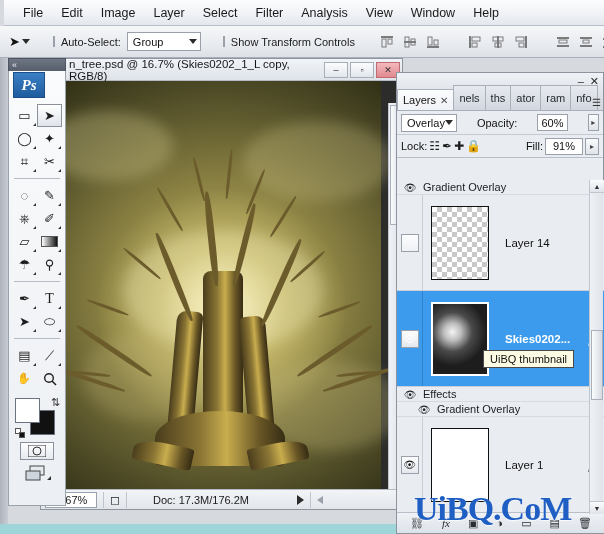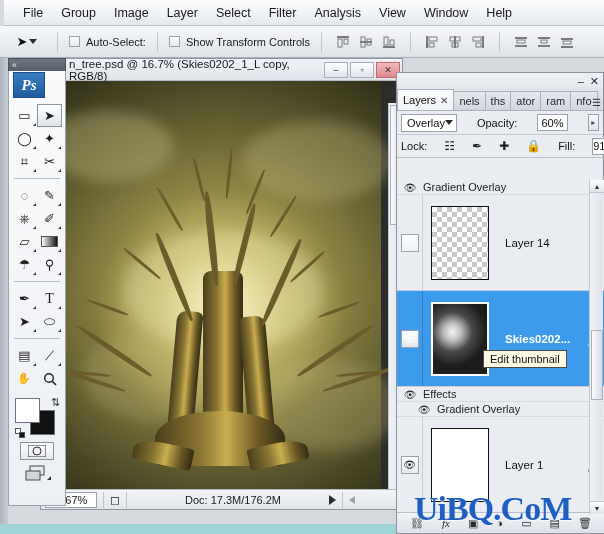--- a/index.html
+++ b/index.html
@@ -124,36 +124,36 @@
   
   #panel {
     position:absolute; left:396px; top:72px; width:208px; height:462px;
     background:#e9ecf0; border:1px solid #8d949e; z-index:40;
   }
   #panel-top { height:16px; background:linear-gradient(#eff2f6,#e2e6ec);
     display:flex; justify-content:flex-end; align-items:center; padding-right:4px; gap:6px; }
   .ptbtn { font-size:11px; color:#2b2b2b; line-height:10px; }
   #tabs { height:22px; display:flex; align-items:flex-end; background:linear-gradient(#e2e6ec,#d3d8e0);
           border-bottom:1px solid #a9b0ba; position:relative; }
-  .tab { height:19px; display:flex; align-items:center; gap:4px; padding:0 5px;
+  .tab { height:25px; display:flex; align-items:center; gap:4px; padding:0 5px;
          font-size:11px; color:#26292e; border:1px solid #a9b0ba; border-bottom:none;
          background:linear-gradient(#e6eaef,#d2d7df); margin-right:-1px; }
   .tab.active { background:linear-gradient(#fbfcfd,#f0f2f5); color:#111; height:21px; }
   .tab .x { font-size:10px; color:#4a4f57; }
   #tab-menu { position:absolute; right:2px; bottom:2px; font-size:10px; color:#333; }
   .row-blend { height:24px; display:flex; align-items:center; gap:20px; padding:2px 4px;
     background:#e9ecf0; border-bottom:1px solid #c5cad2; }
   .blendcombo { flex:1; height:18px; border:1px solid #9aa1ab; background:#fff;
     display:flex; align-items:center; justify-content:space-between; padding:0 3px 0 5px; font-size:11px; }
   .opl { font-size:11px; }
   .numfield { width:38px; height:17px; border:1px solid #9aa1ab; background:#fff;
     display:flex; align-items:center; justify-content:center; font-size:11px; }
   .stepper { width:14px; height:17px; border:1px solid #9aa1ab; background:linear-gradient(#fafbfc,#dfe4ea);
     display:flex; align-items:center; justify-content:center; font-size:8px; color:#444; }
-  .row-lock { height:23px; display:flex; align-items:center; gap:17px; padding:2px 4px;
+  .row-lock { height:23px; display:flex; align-items:center; gap:2px; padding:2px 4px;
     background:#e9ecf0; border-bottom:1px solid #b9bfc8; }
   .lockicon { font-size:12px; color:#1d1d1d; }
   #layerlist { position:absolute; left:0; top:107px; width:208px; height:334px; overflow:hidden;
     background:#e9ecf0; border-bottom:1px solid #b9bfc8; }
   .eff-row { height:15px; display:flex; align-items:center; border-bottom:1px solid #d7dbe1;
     font-size:11px; color:#1b1d21; background:#e9ecf0; }
   .eff-row .eyecol { width:26px; display:flex; justify-content:center; }
   .layer-row { display:flex; align-items:stretch; border-bottom:1px solid #c9ced6; position:relative; }
   .layer-row.selected { background:#3c9bec; color:#fff; }
   .eyecell { width:26px; display:flex; align-items:center; justify-content:center; border-right:1px solid #c9ced6; }
@@ -196,39 +196,43 @@
     color:#1f5fc4; letter-spacing:-1px; text-shadow:0 1px 0 rgba(255,255,255,.7); }
   #bottom-strip { position:absolute; left:0; bottom:0; width:604px; height:10px; background:#9fd5d8; }
   #left-strip { position:absolute; left:0; top:58px; width:8px; height:476px;
     background:linear-gradient(90deg,#aeb4bd,#c8ccd3); }
 </style>
 </head>
 <body>
 
 <div id="menubar">
   <div class="menu-item">File</div>
-  <div class="menu-item">Group</div>
+  <div class="menu-item">Edit</div>
   <div class="menu-item">Image</div>
   <div class="menu-item">Layer</div>
   <div class="menu-item">Select</div>
   <div class="menu-item">Filter</div>
   <div class="menu-item">Analysis</div>
   <div class="menu-item">View</div>
   <div class="menu-item">Window</div>
   <div class="menu-item">Help</div>
 </div>
 
 <div id="optionsbar">
   <div class="ob-tool">
     <span style="font-size:13px;">➤</span>
     <span class="caret"></span>
   </div>
   <div class="ob-sep"></div>
   <span class="chk"></span>
   <span class="ob-label">Auto-Select:</span>
+  <div class="combo">
+    <span>Group</span>
+    <span class="caret"></span>
+  </div>
   <div class="ob-sep"></div>
   <span class="chk"></span>
   <span class="ob-label">Show Transform Controls</span>
   <div class="ob-sep"></div>
   <div class="align-grp">
     <div class="align-btn">
       <svg width="16" height="16">
           <rect x="2" y="2" width="12" height="2" fill="#555"></rect>
           <rect x="3" y="5" width="4" height="8" fill="none" stroke="#555"></rect>
           <rect x="9" y="5" width="4" height="5" fill="none" stroke="#555"></rect>
@@ -354,21 +358,21 @@
     <div id="doc-vscroll">
       <div id="doc-vthumb"></div>
     </div>
   </div>
 
   <div id="doc-status">
     <div id="zoomfield">16.67%</div>
     <div class="st-sep"></div>
     <span style="font-size:12px;">◻</span>
     <div class="st-sep"></div>
-    <span style="margin-left:52px;">Doc: 17.3M/176.2M</span>
+    <span style="margin-left:20px;">Doc: 17.3M/176.2M</span>
     <span class="st-arrow" style="margin-left:48px;"></span>
     <div class="st-sep"></div>
     <span class="st-arrow-sm"></span>
   </div>
 </div>
 
 <div id="tb-grip">
   <span>«</span>
 </div>
 <div id="toolbox">
@@ -614,17 +618,17 @@
     <span class="pb-btn">⛓</span>
     <span class="pb-btn" style="font-family:'Liberation Serif',serif;font-style:italic;">fx</span>
     <span class="pb-btn">▣</span>
     <span class="pb-btn">◑</span>
     <span class="pb-btn">▭</span>
     <span class="pb-btn">▤</span>
     <span class="pb-btn">🗑</span>
   </div>
 </div>
 
-<div id="tooltip">Edit thumbnail</div>
+<div id="tooltip">UiBQ thumbnail</div>
 
 <div id="wm-panel">UiBQ.CoM</div>
 
 <div id="bottom-strip"></div>
 
 </body></html>

